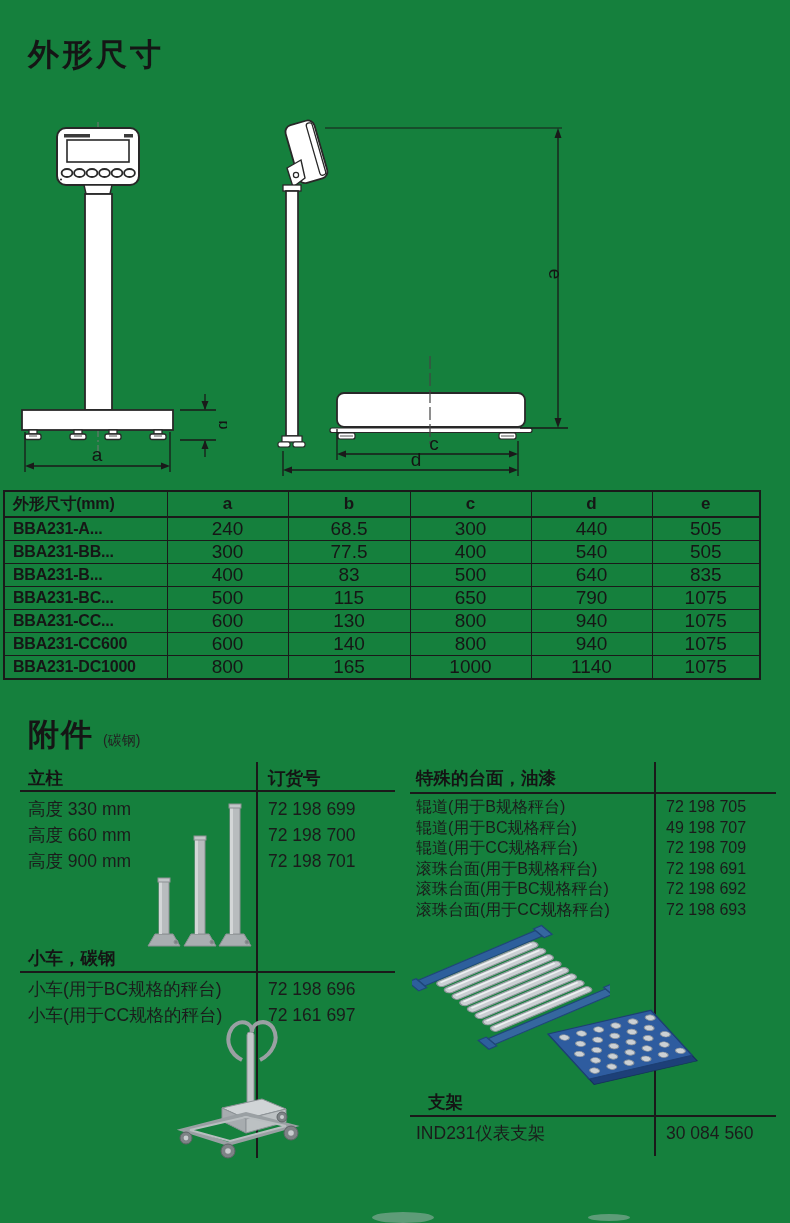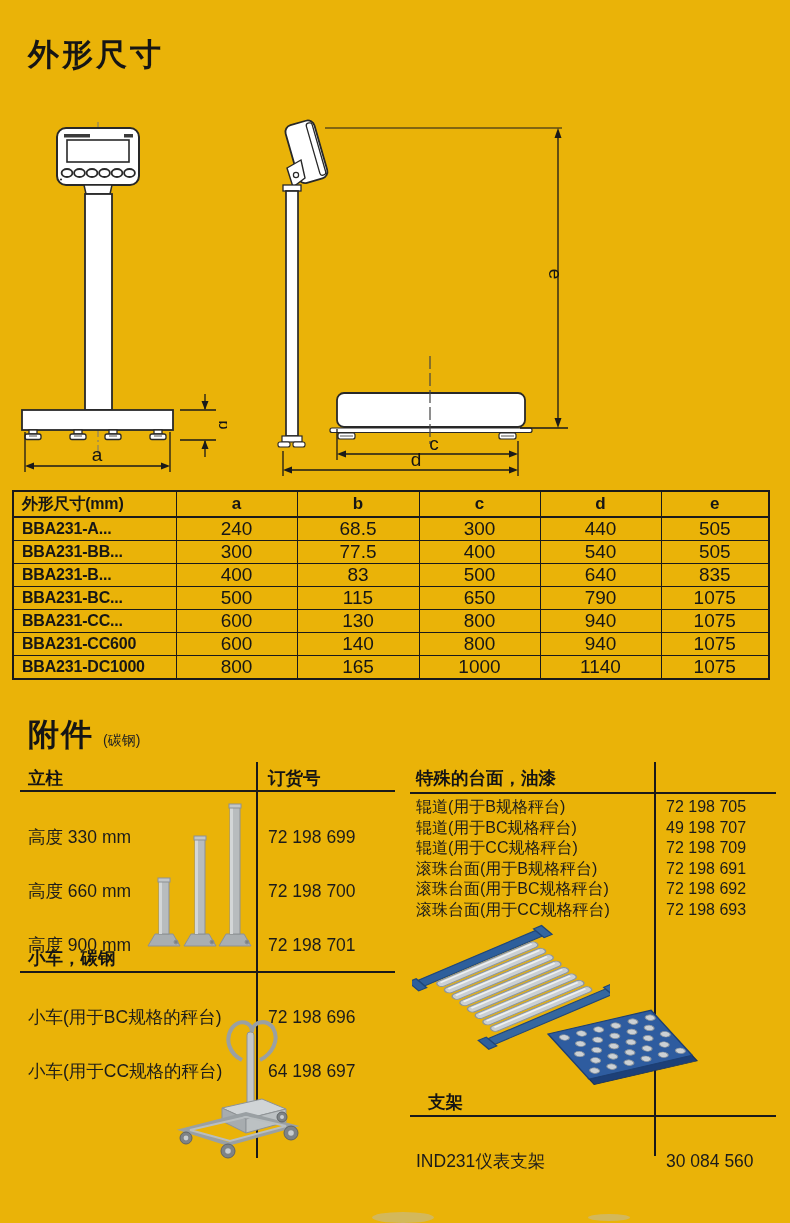--- a/index.html
+++ b/index.html
@@ -1,30 +1,30 @@
 <!DOCTYPE html>
 <html><head>
 <meta charset="utf-8">
 <style>
   html,body{margin:0;padding:0;background:#e8e8e8;}
   .page{
-    position:relative;width:790px;height:1223px;background:#eab308;
+    position:relative;width:790px;height:1223px;background:#15803d;
     font-family:"Liberation Sans","DejaVu Sans",sans-serif;color:#1b1b1b;
     overflow:hidden;margin:0 auto;
   }
   .abs{position:absolute;}
   .h1{font-size:31px;font-weight:bold;letter-spacing:3px;color:#151515;}
   .h2wrap{display:flex;align-items:baseline;gap:9px;}
   .h2{font-size:31px;font-weight:bold;letter-spacing:2px;color:#151515;}
   .h2sub{font-size:14px;color:#222;margin-top:13px;}
   .sechdr{font-size:17.5px;font-weight:bold;color:#141414;}
   .rule{background:#1a1a1a;height:2px;}
   .vline{background:#1a1a1a;width:2px;}
   .col{display:flex;flex-direction:column;}
-  .line26{font-size:17.5px;line-height:26px;white-space:nowrap;margin-top:28px;}
+  .line26{font-size:17.5px;line-height:26px;white-space:nowrap;}
   .line20{font-size:16px;line-height:20.5px;white-space:nowrap;}
   table.dims{border-collapse:collapse;table-layout:fixed;width:756px;}
   table.dims th,table.dims td{
     border:1.6px solid #1a1a1a;font-size:19px;text-align:center;
     padding:0;height:21px;color:#161616;
   }
   table.dims thead th{height:24px;font-weight:bold;font-size:17px;border-bottom-width:2.2px;}
   table.dims{border:2.4px solid #1a1a1a;}
   table.dims .mcol{text-align:left;padding-left:8px;font-weight:bold;font-size:16px;letter-spacing:-0.2px;}
   svg text{font-family:"Liberation Sans","DejaVu Sans",sans-serif;}
@@ -143,21 +143,21 @@
 
     <g stroke="#1a1a1a" stroke-width="1.3">
       <line x1="15" y1="345" x2="15" y2="370"></line>
       <line x1="23" y1="364" x2="242" y2="364"></line>
     </g>
     <polygon points="15,364 24,360.5 24,367.5" fill="#1a1a1a"></polygon>
     <polygon points="250,364 241,360.5 241,367.5" fill="#1a1a1a"></polygon>
     <text x="148" y="360" font-size="19" fill="#141414" text-anchor="middle">d</text>
   </svg>
 
-  <table class="dims abs" style="left:12px;top:490px;border-radius:14px;">
+  <table class="dims abs" style="left:3px;top:490px;border-radius:14px;">
     <colgroup>
       <col style="width:163px">
         <col style="width:121px">
         <col style="width:122px">
       <col style="width:121px">
         <col style="width:121px">
         <col style="width:108px">
     </colgroup>
     <thead>
       <tr>
@@ -275,21 +275,21 @@
 
   <div class="abs sechdr" style="left:28px;top:946px;">小车，碳钢</div>
   <div class="abs rule" style="left:20px;top:971px;width:375px;"></div>
 
   <div class="abs col" style="left:28px;top:976px;">
     <div class="line26">小车(用于BC规格的秤台)</div>
     <div class="line26">小车(用于CC规格的秤台)</div>
   </div>
   <div class="abs col" style="left:268px;top:976px;justify-content:flex-end;">
     <div class="line26">72 198 696</div>
-    <div class="line26">64 198 697</div>
+    <div class="line26">72 161 697</div>
   </div>
 
   <svg class="abs" style="left:170px;top:1014px;" width="145" height="145" viewBox="0 0 145 145">
     <g fill="none" stroke="#9aa0a3" stroke-width="4">
       <path d="M72,46 C60,40 54,26 62,14 C70,4 82,8 82,18 C82,8 96,4 103,14 C110,26 102,40 90,46"></path>
     </g>
     <rect x="77" y="18" width="7" height="82" rx="3" fill="#c3c7c9" stroke="#8d9296" stroke-width="1"></rect>
 
     <polygon points="52,94 92,85 116,95 76,105" fill="#d0d4d6" stroke="#8d9296" stroke-width="1"></polygon>
     <polygon points="52,94 76,105 76,119 52,107" fill="#a7acaf" stroke="#8d9296" stroke-width="1"></polygon>

